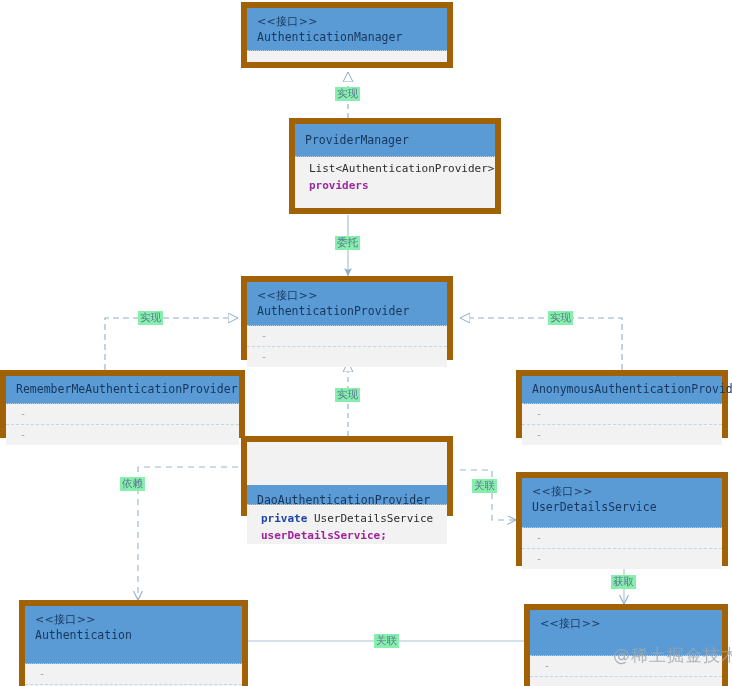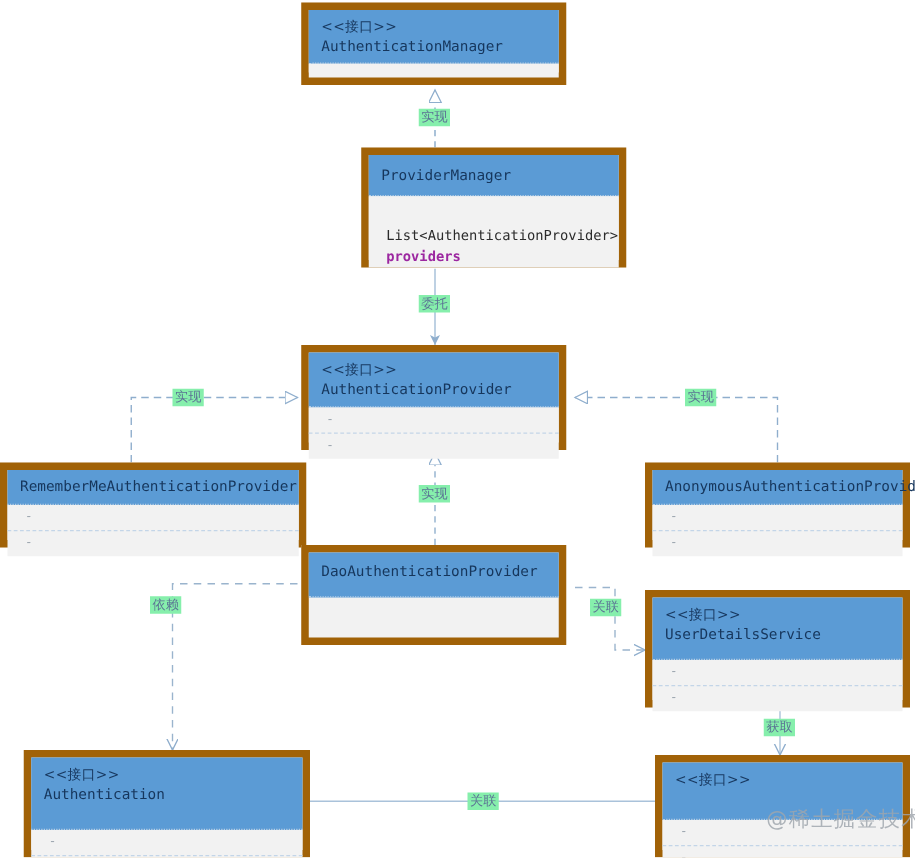--- a/index.html
+++ b/index.html
@@ -181,21 +181,21 @@
     </div>
     <div class="uml-body">
       <div class="uml-compartment"></div>
     </div>
   </div>
 
   <div class="uml-box" style="left:241px; top:118px; width:212px; height:96px;margin-left:48px;">
     <div class="uml-header" style="height:33px; padding-top:9px;">
       <span class="uml-name">ProviderManager</span>
     </div>
-    <div class="uml-body" style="padding-top:24px;">
+    <div class="uml-body" style="padding-top:4px;">
       <div class="attr-line" style="color:#2b2b2b;">List&lt;AuthenticationProvider&gt;</div>
       <div class="attr-line field-name">providers</div>
     </div>
   </div>
 
   <div class="uml-box" style="left:241px; top:276px; width:212px; height:84px;">
     <div class="uml-header" style="height:44px;">
       <span class="uml-stereo">&lt;&lt;接口&gt;&gt;</span>
       <span class="uml-name">AuthenticationProvider</span>
     </div>
@@ -222,22 +222,29 @@
       <span class="uml-name">AnonymousAuthenticationProvider</span>
     </div>
     <div class="uml-body">
       <div class="uml-compartment">-</div>
       <div class="sep-dotted"></div>
       <div class="uml-compartment">-</div>
     </div>
   </div>
 
   <div class="uml-box" style="left:241px; top:436px; width:212px; height:80px;">
-    <div class="uml-header" style="height:36px; padding-top:8px;">
+    <div class="uml-header" style="height:20px; padding-top:8px;margin-top:43px;">
       <span class="uml-name">DaoAuthenticationProvider</span>
+    </div>
+    <div class="uml-body" style="padding-top:6px;">
+      <div class="attr-line">
+        <span class="kw-private">private</span>
+        <span class="type-plain">UserDetailsService</span>
+      </div>
+      <div class="attr-line field-name-alt">userDetailsService;</div>
     </div>
   </div>
 
   <div class="uml-box" style="left:516px; top:472px; width:212px; height:94px;">
     <div class="uml-header" style="height:50px;">
       <span class="uml-stereo">&lt;&lt;接口&gt;&gt;</span>
       <span class="uml-name">UserDetailsService</span>
     </div>
     <div class="uml-body">
       <div class="uml-compartment">-</div>

